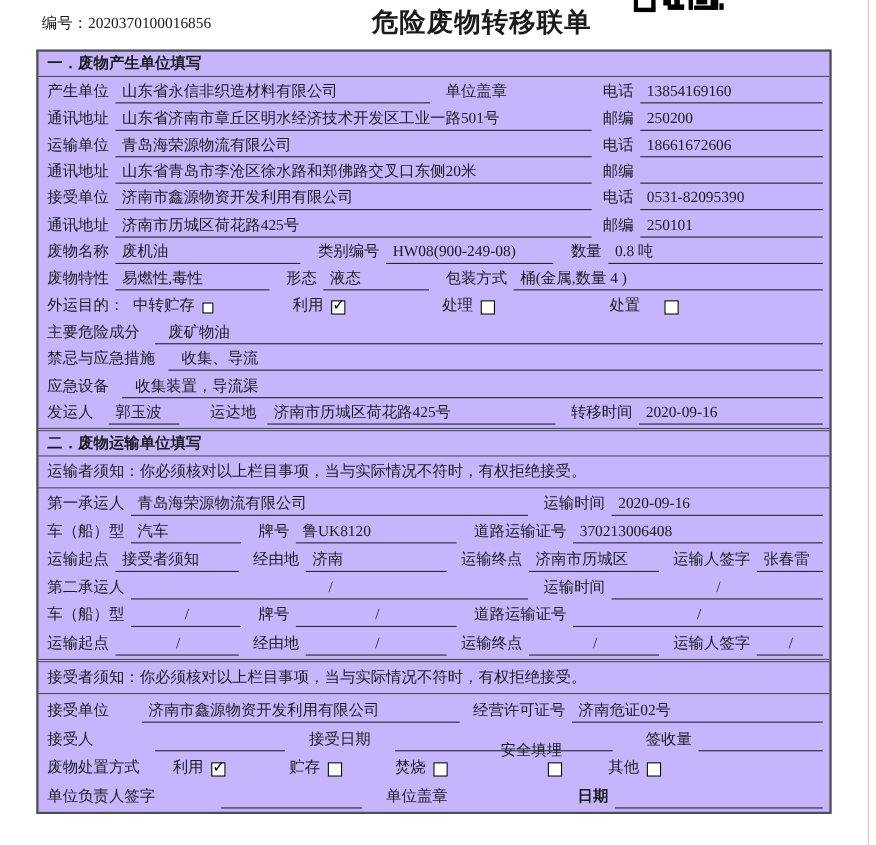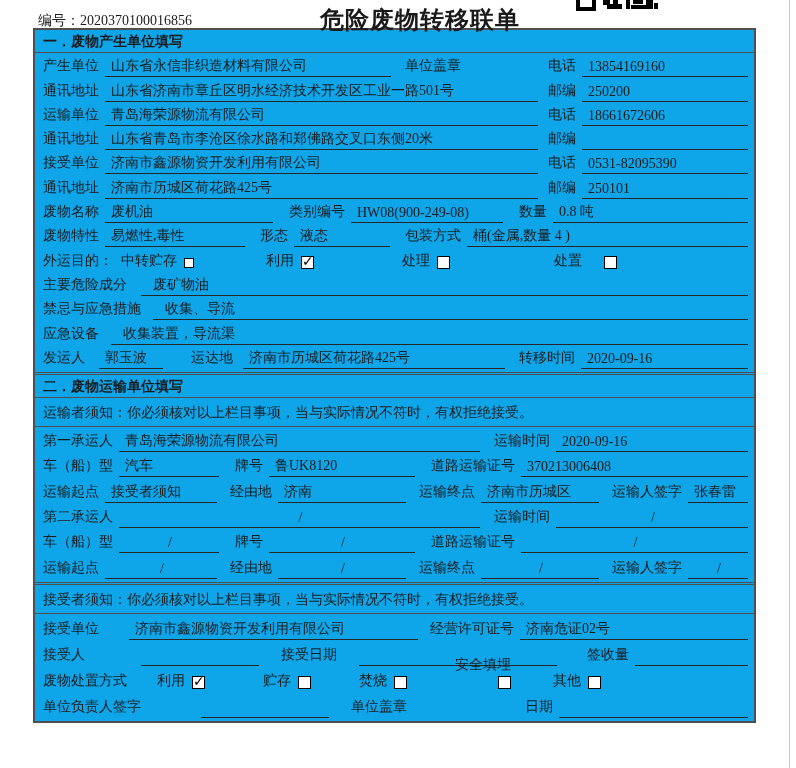--- a/index.html
+++ b/index.html
@@ -10,36 +10,36 @@
     font-size: 14px;
     position: relative;
     overflow: hidden;
   }
   .page { position: absolute; inset: 0; background: #fff; }
   .page-edge {
     position: absolute; top: 0; bottom: 0; left: 789px; width: 1px;
     background: #c8c8c8;
   }
   
-  .doc-header { position: relative; height: 28px; }
+  .doc-header { position: relative; height: 45px; }
   .doc-no {
     position: absolute; left: 38px; top: 12px; font-size: 14px;
     white-space: nowrap;
   }
   .doc-title {
-    position: absolute; left: 320px; top: 4px;
+    position: absolute; left: 338px; top: 4px;
     font-size: 24px; font-weight: bold; letter-spacing: 1px;
     white-space: nowrap;
   }
   .qr { position: absolute; left: 576px; top: 0; }
   
   .main-table {
     margin-left: 33px; width: 723px;
     border: 2px solid #4f4f4f;
-    background: #0ea5e9;
+    background: #c4b5fd;
   }
   .sec + .sec { border-top: 3px double #4f4f4f; }
   .sec-heading {
     font-weight: bold; font-size: 14px;
     padding: 3px 6px 2px 8px;
     border-bottom: 1px solid #4f4f4f;
     line-height: 17px;
   }
   .notice {
     padding: 6px 6px 4px 8px;
@@ -335,21 +335,21 @@
           <span class="opt" style="margin-left:42px;">
             <span class="lbl">其他</span>
             <span class="cb" data-checked="false"></span>
           </span>
         </div>
 
         <div class="row">
           <span class="lbl">单位负责人签字</span>
           <span class="val" style="width:128px;margin-left:60px;"></span>
           <span class="lbl" style="margin-left:22px;">单位盖章</span>
-          <span class="lbl" style="margin-left:118px;">日期</span>
+          <span class="lbl" style="margin-left:118px;font-weight:bold;">日期</span>
           <span class="val grow"></span>
         </div>
 
       </div>
     </div>
 
   </div>
 
   <div class="page-edge"></div>
 </div>

